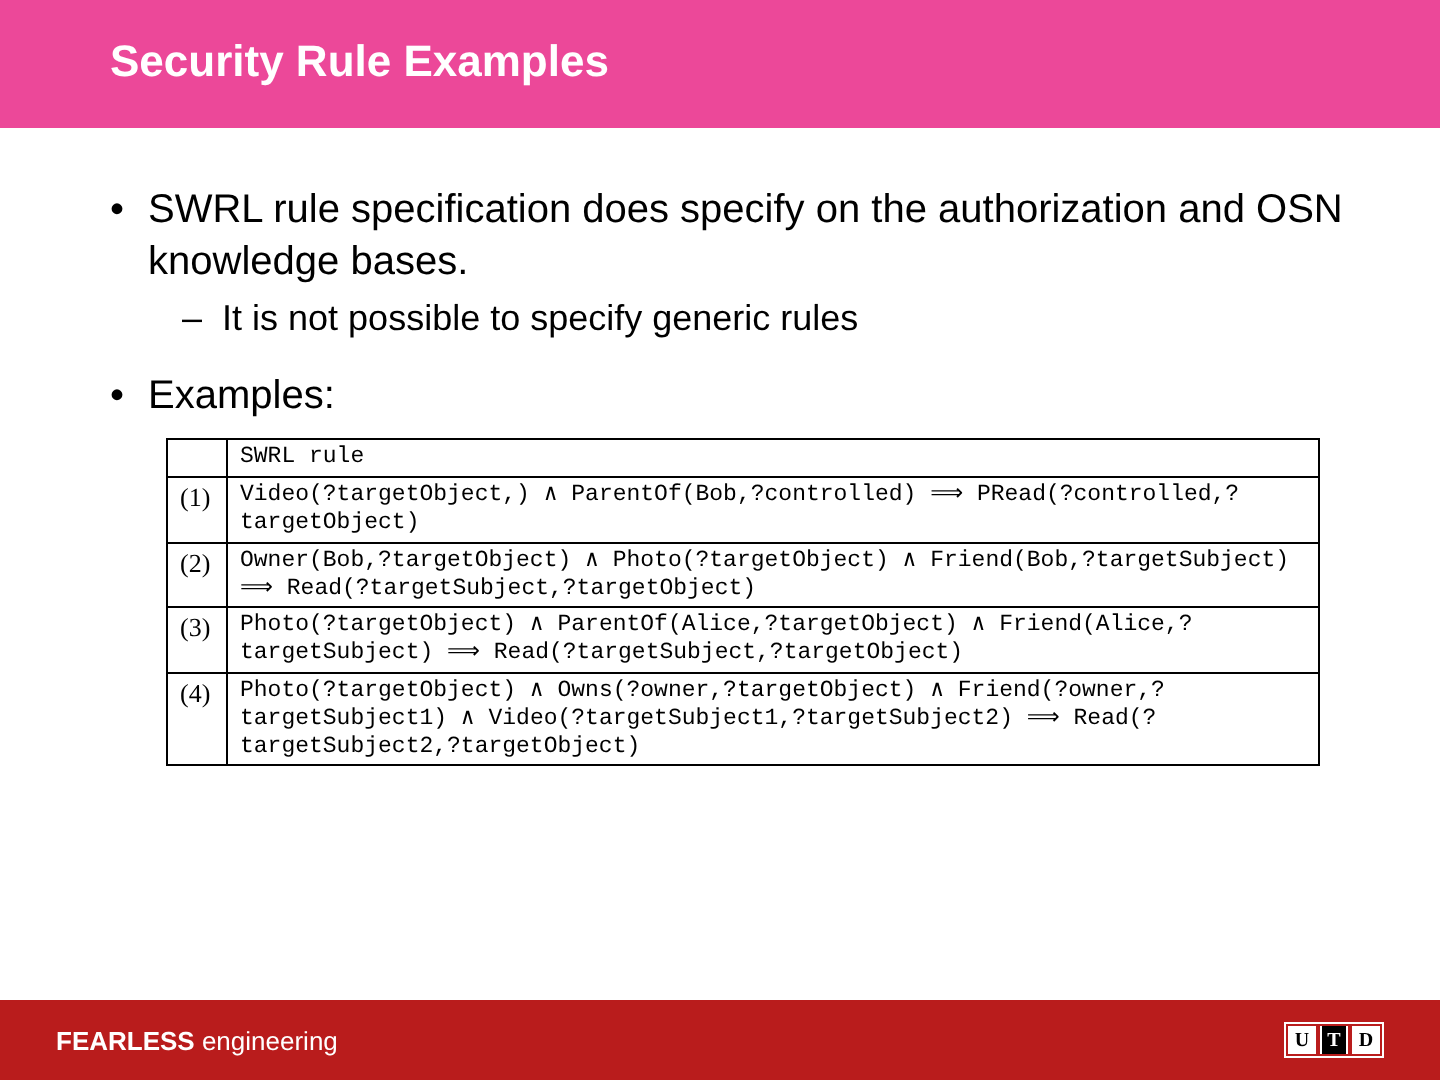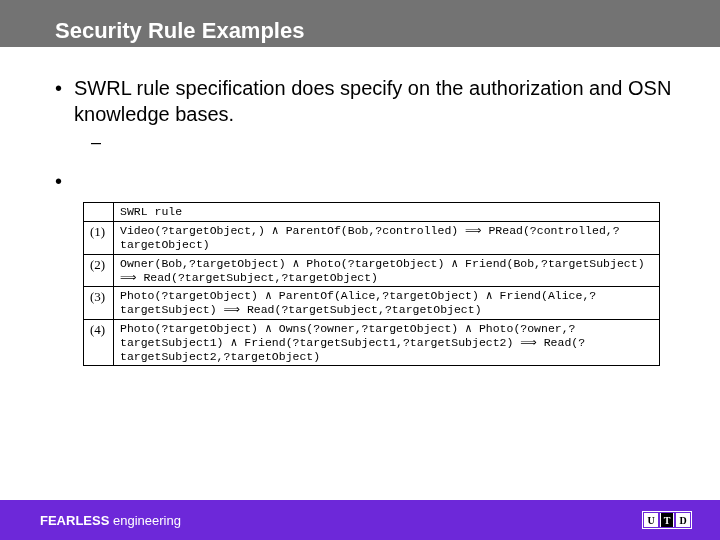--- a/index.html
+++ b/index.html
@@ -5,23 +5,23 @@
   * { box-sizing: border-box; margin: 0; padding: 0; }
   body {
     width: 720px;
     height: 540px;
     background: #fff;
     font-family: Arial, Helvetica, sans-serif;
     position: relative;
     overflow: hidden;
   }
   .title-bar {
-    background: #737373;
+    background: #ec4899;
     width: 100%;
-    padding: 18px 40px 3px 55px;
+    padding: 18px 40px 20px 55px;
   }
   .title-bar h1 {
     color: #fff;
     font-size: 22px;
     font-weight: bold;
   }
   .content {
     padding: 28px 40px 0 55px;
   }
   .bullet-l1 {
@@ -58,25 +58,25 @@
     line-height: 1.2;
   }
   .idx-col { width: 30px; text-align: left; font-family: "Times New Roman", serif; font-size:13px;}
   .hdr-row td { border-top: 1px solid #000; }
   .hdr-label { font-weight: normal; font-family:"Nimbus Mono","Courier New",monospace;}
   .footer {
     position: absolute;
     left: 0; bottom: 0;
     width: 100%;
     height: 40px;
-    background: #6d28d9;
+    background: #b91c1c;
     display: flex;
     align-items: center;
     justify-content: space-between;
-    padding: 0 28px 0 40px;
+    padding: 0 28px 0 28px;
   }
   .footer-left {
     color: #fff;
     font-size: 13px;
   }
   .footer-left b { font-weight: bold; }
   .utd-logo {
     display: flex;
     align-items: center;
     gap: 2px;
@@ -103,23 +103,25 @@
   <h1>Security Rule Examples</h1>
 </div>
 
 <div class="content">
   <div class="bullet-l1">
     <span class="dot">•</span>
     <span>SWRL rule specification does specify on the authorization and OSN knowledge bases.</span>
   </div>
   <div class="bullet-l2">
     <span class="dash">–</span>
+    <span>It is not possible to specify generic rules</span>
   </div>
   <div class="bullet-l1">
     <span class="dot">•</span>
+    <span>Examples:</span>
   </div>
 
   <div class="table-wrap">
     <table>
       <tbody>
           <tr class="hdr-row">
         <td class="idx-col"></td>
         <td class="hdr-label">SWRL rule</td>
       </tr>
       <tr>
@@ -129,21 +131,21 @@
       <tr>
         <td class="idx-col">(2)</td>
         <td>Owner(Bob,?targetObject) ∧ Photo(?targetObject) ∧ Friend(Bob,?targetSubject) ⟹ Read(?targetSubject,?targetObject)</td>
       </tr>
       <tr>
         <td class="idx-col">(3)</td>
         <td>Photo(?targetObject) ∧ ParentOf(Alice,?targetObject) ∧ Friend(Alice,?targetSubject) ⟹ Read(?targetSubject,?targetObject)</td>
       </tr>
       <tr>
         <td class="idx-col">(4)</td>
-        <td>Photo(?targetObject) ∧ Owns(?owner,?targetObject) ∧ Photo(?owner,?targetSubject1) ∧ Friend(?targetSubject1,?targetSubject2) ⟹ Read(?targetSubject2,?targetObject)</td>
+        <td>Photo(?targetObject) ∧ Owns(?owner,?targetObject) ∧ Friend(?owner,?targetSubject1) ∧ Video(?targetSubject1,?targetSubject2) ⟹ Read(?targetSubject2,?targetObject)</td>
       </tr>
     </tbody>
       </table>
   </div>
 </div>
 
 <div class="footer">
   <div class="footer-left">
     <b>FEARLESS</b><span> engineering</span>
   </div>

